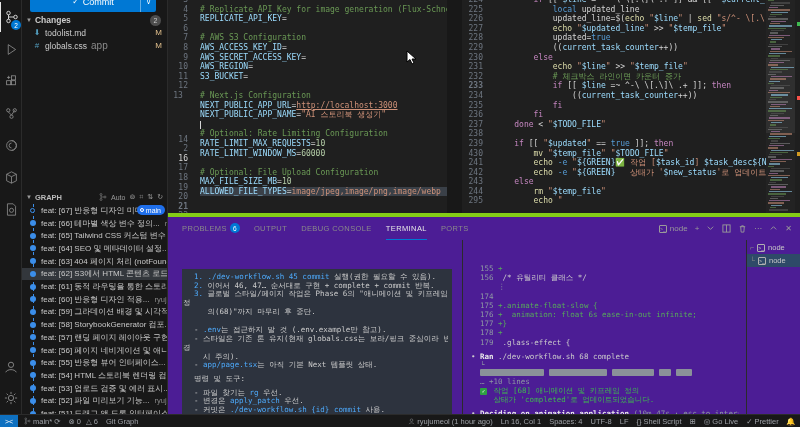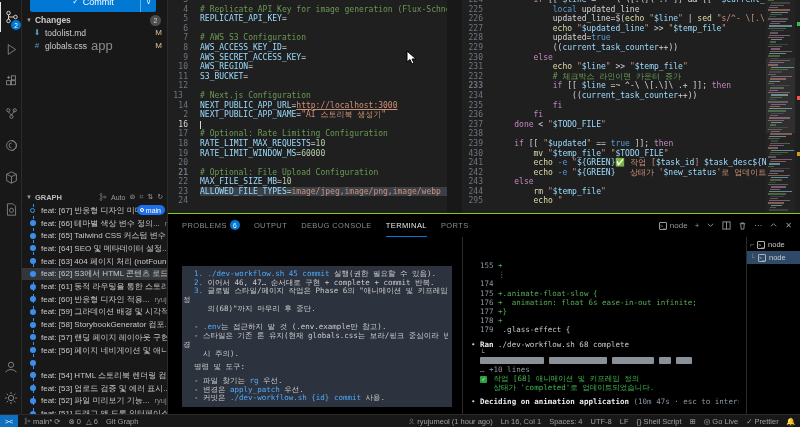--- a/index.html
+++ b/index.html
@@ -3,41 +3,41 @@
 <meta charset="utf-8">
 <style>
   html,body{margin:0;padding:0;background:#1f1f1f;width:800px;height:427px;overflow:hidden;
     font-family:"Liberation Sans", sans-serif;-webkit-font-smoothing:antialiased;}
   *{box-sizing:border-box;}
   .mono{font-family:"DejaVu Sans Mono", monospace;}
   
   #activitybar{position:absolute;left:0;top:0;width:22px;height:414px;background:#181818;border-right:1px solid #2b2b2b;}
   #sidebar{position:absolute;left:22px;top:0;width:146px;height:414px;background:#181818;border-right:1px solid #2b2b2b;overflow:hidden;}
   #editors{position:absolute;left:168px;top:0;width:632px;height:213px;background:#1f1f1f;}
-  #panel{position:absolute;left:168px;top:213px;width:632px;height:201px;background:#000000;border-top:1px solid #84cc16;overflow:hidden;}
+  #panel{position:absolute;left:168px;top:213px;width:632px;height:201px;background:#4c1d95;border-top:4px solid #84cc16;overflow:hidden;}
   #statusbar{position:absolute;left:0;top:414px;width:800px;height:13px;background:#181818;border-top:1px solid #2b2b2b;
     display:flex;align-items:center;font-size:7.5px;color:#9da0a6;overflow:hidden;}
   
   .ab-item{position:absolute;left:0;width:22px;height:30px;display:flex;align-items:center;justify-content:center;color:#8f8f8f;}
   .ab-item.active{color:#e7e7e7;border-left:1px solid #e7e7e7;}
   .ab-item svg{stroke:currentColor;fill:none;stroke-width:1;}
   .ab-badge{position:absolute;right:1px;bottom:2px;min-width:10px;height:10px;border-radius:6px;background:#0078d4;color:#fff;
     font-size:6.5px;display:flex;align-items:center;justify-content:center;padding:0 2px;}
   
   .commit-btn{position:absolute;left:8px;top:-9px;width:126px;height:21px;background:#0078d4;border-radius:2px;color:#fff;
     font-size:9px;display:flex;align-items:center;justify-content:center;}
   .commit-btn .split{position:absolute;right:0;top:0;width:16px;height:100%;border-left:1px solid rgba(255,255,255,.4);
     display:flex;align-items:center;justify-content:center;font-size:7px;}
   .sec-head{position:absolute;left:0;width:100%;height:12px;display:flex;align-items:center;font-size:8.5px;font-weight:bold;color:#cccccc;}
   .sec-head .chev{margin:0 3px 0 4px;font-size:6px;color:#9a9a9a;}
   .badge-pill{min-width:11px;height:11px;border-radius:6px;background:#4d4d4d;color:#ccc;font-size:7px;font-weight:normal;
     display:flex;align-items:center;justify-content:center;padding:0 2px;}
   .file-row{position:absolute;left:0;width:100%;height:13px;display:flex;align-items:center;font-size:8.5px;color:#cccccc;}
   .file-row .ficon{width:10px;margin-left:10px;margin-right:3px;font-size:8px;text-align:center;}
-  .file-row .folder{color:#8a8a8a;font-size:13px;margin-left:4px;}
+  .file-row .folder{color:#8a8a8a;font-size:10px;margin-left:4px;}
   .file-row .m{position:absolute;right:5px;color:#e2c08d;font-size:8px;}
   .gtool{display:flex;align-items:center;gap:4px;margin-left:auto;margin-right:4px;font-weight:normal;font-size:7px;color:#9a9a9a;}
   #graphlist{position:absolute;left:0;top:204px;width:146px;bottom:0;overflow:hidden;}
   .gline{position:absolute;left:11px;top:0;bottom:0;width:1px;background:repeating-linear-gradient(#3b8eea 0 3px,transparent 3px 6px);}
   .grow{position:absolute;left:0;width:100%;height:12.7px;display:flex;align-items:center;}
   .grow.hl{background:#33373c;}
   .gdot{position:absolute;left:8px;width:6px;height:6px;border-radius:50%;background:#3b8eea;}
   .gdot.hollow{background:#181818;border:1.5px solid #3b8eea;width:5px;height:5px;}
   .glabel{margin-left:19px;font-size:8px;color:#c8c8c8;white-space:nowrap;overflow:hidden;flex:1;}
   .gauthor{color:#8a8a8a;margin-left:3px;font-size:7.5px;}
@@ -252,20 +252,21 @@
       <div class="grow" style="top: 127px;">
         <span class="gdot"></span>
         <span class="glabel">feat: [57] 랜딩 페이지 레이아웃 구현...</span>
       </div>
       <div class="grow" style="top: 139.7px;">
         <span class="gdot"></span>
         <span class="glabel">feat: [56] 페이지 네비게이션 및 애니메이...</span>
       </div>
       <div class="grow" style="top: 152.4px;">
         <span class="gdot"></span>
+        <span class="glabel">feat: [55] 반응형 뷰어 인터페이스...</span>
       </div>
       <div class="grow" style="top: 165.1px;">
         <span class="gdot"></span>
         <span class="glabel">feat: [54] HTML 스토리북 렌더링 컴포...</span>
       </div>
       <div class="grow" style="top: 177.8px;">
         <span class="gdot"></span>
         <span class="glabel">feat: [53] 업로드 검증 및 에러 표시...</span>
       </div>
       <div class="grow" style="top: 190.5px;">
@@ -286,21 +287,21 @@
         <div class="gn" style="padding-right: 6px;">4</div>
         <div class="gn" style="padding-right: 6px;">5</div>
         <div class="gn" style="padding-right: 6px;">6</div>
         <div class="gn" style="padding-right: 6px;">7</div>
         <div class="gn" style="padding-right: 6px;">8</div>
         <div class="gn" style="padding-right: 6px;">9</div>
         <div class="gn" style="padding-right: 6px;">10</div>
         <div class="gn" style="padding-right: 6px;">11</div>
         <div class="gn" style="padding-right: 6px;">12</div>
         <div class="gn" style="padding-right: 6px; text-align: center;">13</div>
-        <div class="gn" style="padding-right: 6px;">14</div>
+        <div class="gn" style="padding-right: 6px; margin-top: 34px;">14</div>
         <div class="gn" style="padding-right: 6px;">2</div>
         <div class="gn cur" style="padding-right: 6px;">16</div>
         <div class="gn" style="padding-right: 6px;">17</div>
         <div class="gn" style="padding-right: 6px;">18</div>
         <div class="gn" style="padding-right: 6px;">19</div>
         <div class="gn" style="padding-right: 6px;">20</div>
         <div class="gn" style="padding-right: 6px; font-weight: bold;">21</div>
         <div class="gn" style="padding-right: 6px;">22</div>
         <div class="gn" style="padding-right: 6px;">23</div>
         <div class="gn" style="padding-right: 6px;">24</div>
@@ -484,30 +485,32 @@
         <div class="tl"><span class="tb">2. </span><span class="t">이어서 46, 47… 순서대로 구현 + complete + commit 반복.</span></div>
         <div class="tl"><span class="tb">3. </span><span class="t">글로벌 스타일/페이지 작업은 Phase 6의 "애니메이션 및 키프레임</span></div>
         <div class="tl stray"><span class="t">정</span></div>
         <div class="tl"><span class="t">   의(68)"까지 마무리 후 중단.</span></div>
         <div class="tl blank"></div>
         <div class="tl blank"></div>
         <div class="tl"><span class="t">- </span><span class="tb">.env</span><span class="t">는 접근하지 말 것 (.env.example만 참고).</span></div>
         <div class="tl"><span class="t">- 스타일은 기존 톤 유지(현재 globals.css는 보라/핑크 중심이라 변</span></div>
         <div class="tl stray"><span class="t">경</span></div>
         <div class="tl"><span class="t">  시 주의).</span></div>
+        <div class="tl"><span class="t">- </span><span class="tb">app/page.tsx</span><span class="t">는 아직 기본 Next 템플릿 상태.</span></div>
         <div class="tl blank"></div>
         <div class="tl"><span class="t">명령 및 도구:</span></div>
         <div class="tl blank"></div>
         <div class="tl"><span class="t">- 파일 찾기는 </span><span class="tb">rg</span><span class="t"> 우선.</span></div>
         <div class="tl"><span class="t">- 변경은 </span><span class="tb">apply_patch</span><span class="t"> 우선.</span></div>
         <div class="tl"><span class="t">- 커밋은 </span><span class="tb">./dev-workflow.sh {id} commit</span><span class="t"> 사용.</span></div>
       </div>
   </div>
   <div id="term-right" class="mono">
       <div class="tl"><span class="g">  155 </span><span class="grn">+</span></div>
+      <div class="tl"><span class="g">  156  </span><span class="t">/* 유틸리티 클래스 */</span></div>
       <div class="tl"><span class="g">      ⋮</span></div>
       <div class="tl"><span class="g">  174</span></div>
       <div class="tl"><span class="g">  175 </span><span class="grn">+.animate-float-slow {</span></div>
       <div class="tl"><span class="g">  176 </span><span class="grn">+  animation: float 6s ease-in-out infinite;</span></div>
       <div class="tl"><span class="g">  177 </span><span class="grn">+}</span></div>
       <div class="tl"><span class="g">  178 </span><span class="grn">+</span></div>
       <div class="tl"><span class="g">  179  </span><span class="t">.glass-effect {</span></div>
       <div style="height: 5px;"></div>
       <div class="tl"><span class="t">• </span><span class="boldw">Ran</span><span class="t"> ./dev-workflow.sh 68 complete</span></div>
       <div class="tl small"><span class="g">  └</span></div>

